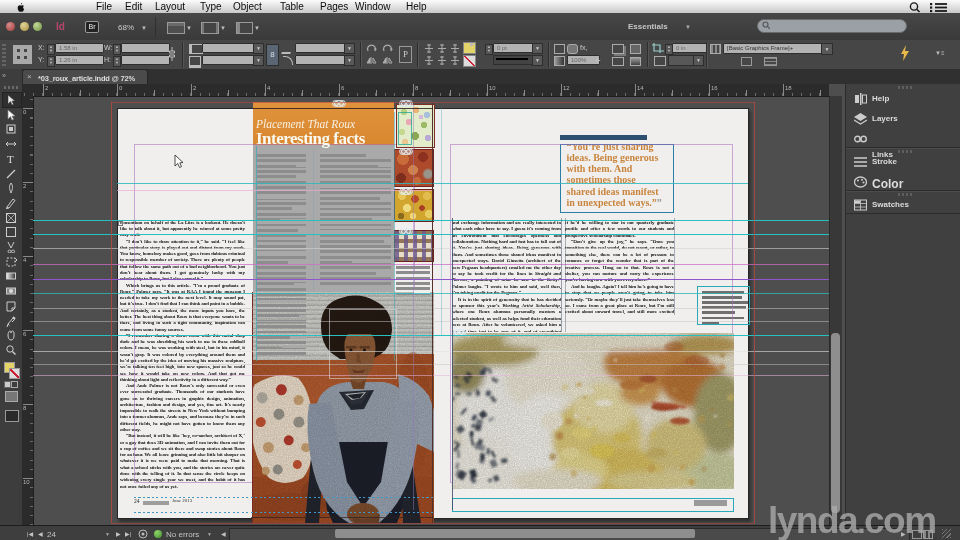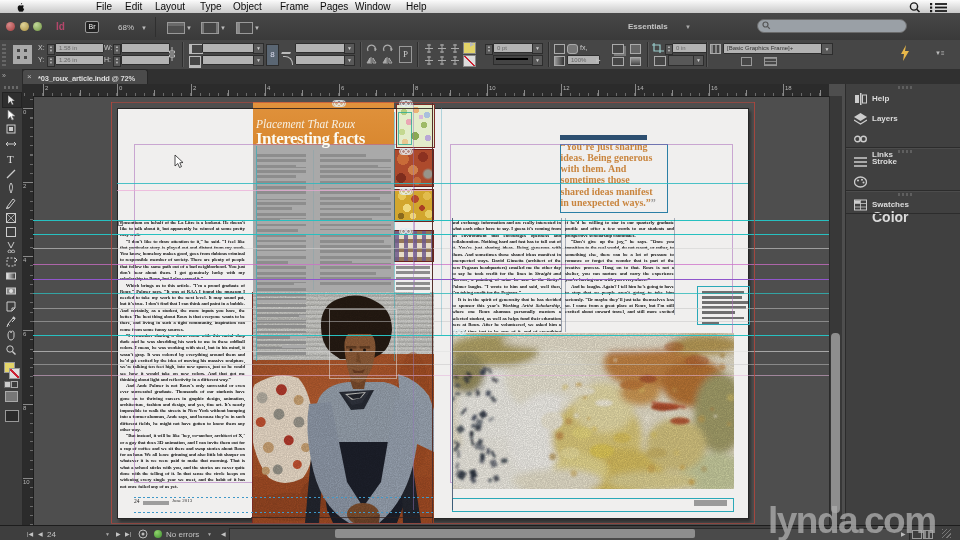--- a/index.html
+++ b/index.html
@@ -12,21 +12,21 @@
 <div class="a" style="top:1px;left:0;width:960px;height:12px;font-size:10px;color:#0a0a0a;">
  <svg class="a" style="left:15px;top:1px" width="11" height="11" viewBox="0 0 11 11">
       <path fill="#111" d="M7.2 1.1c-.1.7-.6 1.3-1.3 1.4-.1-.8.6-1.4 1.3-1.4zM8.6 8.3c-.3.7-.7 1.4-1.3 1.5-.5 0-.7-.3-1.3-.3s-.8.3-1.3.3c-.6 0-1.1-.8-1.4-1.5C2.6 6.9 2.4 4.9 3.3 4c.4-.5 1-.8 1.5-.8s.9.3 1.3.3c.4 0 .9-.4 1.5-.3.5 0 1 .3 1.3.7-1.2.8-1 2.5.3 3z"></path>
     </svg>
  <span class="a" style="left:37px;font-weight:bold;margin-top:24px;">InDesign</span>
  <span class="a" style="left:96px;">File</span>
  <span class="a" style="left:125px;">Edit</span>
  <span class="a" style="left:155px;">Layout</span>
  <span class="a" style="left:200px;">Type</span>
  <span class="a" style="left:233px;">Object</span>
- <span class="a" style="left:280px;">Frame</span>
+ <span class="a" style="left:280px;">Table</span>
  <span class="a" style="left:320px;">Pages</span>
  <span class="a" style="left:355px;">Window</span>
  <span class="a" style="left:406px;">Help</span>
  <svg class="a" style="left:908px;top:0px" width="14" height="13" viewBox="0 0 14 13">
       <circle cx="6" cy="5.5" r="3.6" fill="none" stroke="#1a1a1a" stroke-width="1.4"></circle>
       <line x1="8.7" y1="8.2" x2="11.5" y2="11" stroke="#1a1a1a" stroke-width="1.6"></line>
     </svg>
  <svg class="a" style="left:930px;top:1px" width="18" height="11" viewBox="0 0 18 11">
       <g stroke="#1a1a1a" stroke-width="1.8">
         <line x1="5" y1="2" x2="17" y2="2"></line>
@@ -327,21 +327,21 @@
       <rect x="0.5" y="0.5" width="13" height="6" rx="3" fill="rgba(190,215,225,0.45)" stroke="#dfeef2" stroke-width="0.8"></rect>
       <circle cx="4.5" cy="3.5" r="2" fill="none" stroke="#f2f8fa" stroke-width="1"></circle>
       <circle cx="9.5" cy="3.5" r="2" fill="none" stroke="#f2f8fa" stroke-width="1"></circle>
     </svg>
 <svg class="a" style="left:310px;top:16px;z-index:9" width="14" height="7" viewBox="0 0 14 7">
       <rect x="0.5" y="0.5" width="13" height="6" rx="3" fill="rgba(190,215,225,0.45)" stroke="#dfeef2" stroke-width="0.8"></rect>
       <circle cx="4.5" cy="3.5" r="2" fill="none" stroke="#f2f8fa" stroke-width="1"></circle>
       <circle cx="9.5" cy="3.5" r="2" fill="none" stroke="#f2f8fa" stroke-width="1"></circle>
     </svg>
 <div class="a" style="left:538px;top:51px;width:87px;height:5px;background:#2d4f70;"></div>
-<div class="a" style="left:537.5px;top:59.5px;width:106px;height:67px;border:1.5px solid #2b7fa6;overflow:hidden;font-family:'Liberation Serif',serif;font-weight:bold;font-size:10px;line-height:11.3px;color:#c9853e;">
+<div class="a" style="left:537.5px;top:59.5px;width:106px;height:67px;border:1.5px solid #2b7fa6;overflow:hidden;font-family:'Liberation Serif',serif;font-weight:bold;font-size:10px;line-height:11.3px;color:#c9853e;padding-left:6px;">
       <div style="margin-top:-4px;">“You’re just sharing</div>
       <div>ideas. Being generous</div>
       <div>with them. And</div>
       <div>sometimes those</div>
       <div>shared ideas manifest</div>
       <div>in unexpected ways.”<span style="color:#9a9a9a;">”</span></div>
     </div>
 <div class="a" style="left:429.5px;top:135px;width:218px;height:226px;font-family:'Liberation Serif',serif;font-size:10px;line-height:12.8px;color:#0a0a0a;text-align:justify;text-shadow:0 0 0.35px rgba(0,0,0,0.65);transform:scale(0.5);transform-origin:0 0;overflow:hidden;">and exchange information and are really interested in what each other have to say. I guess it’s coming from an environment that encourages openness and collaboration. Nothing hard and fast has to fall out of it. You’re just sharing ideas. Being generous with them. And sometimes those shared ideas manifest in unexpected ways. David Ginsetta (architect of the new Pegasus headquarters) emailed me the other day to say he took credit for the lines in <i>Straight and Narrow</i>, a painting of mine he saw in the Getty.” Palmer laughs. “I wrote to him and said, well then, I’m taking credit for the Pegasus.”<br><span style="display:inline-block;text-indent:12px;">It is in the spirit of generosity that he has decided to sponsor this year’s <i>Working Artist Scholarship</i>, where one Roux alumnus personally mentors a selected student, as well as helps fund their education here at Roux. After he volunteered, we asked him a second time just to be sure of it, and of everything else besides that</span></div>
 <div class="a" style="left:543px;top:135px;width:218px;height:190px;font-family:'Liberation Serif',serif;font-size:10px;line-height:12.8px;color:#0a0a0a;text-align:justify;text-shadow:0 0 0.35px rgba(0,0,0,0.65);transform:scale(0.5);transform-origin:0 0;overflow:hidden;">if he’d be willing to star in our quarterly graduate profile and offer a few words to our students and prospective scholarship candidates.<br><span style="display:inline-block;text-indent:12px;">“Don’t give up the joy,” he says. “Once you transition to the real world, do not resort, or rather, to something else, there can be a lot of pressure to romance or forget the wonder that is part of the creative process. Hang on to that. Roux is not a shelter, you can nurture and carry the experience you’re having now with you everywhere.”</span><br><span style="display:inline-block;text-indent:12px;">And he laughs. Again? I tell him he’s going to have to stop that so people aren’t going to take him seriously. “Or maybe they’ll just take themselves less so. I came from a great place at Roux, but I’m still excited about onward travel, and still more excited about where I’m going.” </span></div>
 <div class="a" style="left:675px;top:202px;width:51px;height:37px;border:1px solid #2aa9b8;">
@@ -675,21 +675,21 @@
 <svg class="a" style="left:8px;top:72px" width="13" height="12" viewBox="0 0 13 12">
       <path d="M0 2 h13 M0 6 h13 M0 10 h13" stroke="#ccc" stroke-width="1.6"></path>
     </svg>
 <div class="a" style="left:26px;top:73px;font-size:8px;font-weight:bold;color:#dcdcdc;">Stroke</div>
 <svg class="a" style="left:8px;top:92px" width="13" height="12" viewBox="0 0 13 12">
       <ellipse cx="6.5" cy="6" rx="6" ry="5" fill="none" stroke="#ccc" stroke-width="1.3"></ellipse>
       <circle cx="4" cy="4.5" r="1" fill="#ccc"></circle>
       <circle cx="8" cy="3.8" r="1" fill="#ccc"></circle>
       <circle cx="9.5" cy="6.5" r="1" fill="#ccc"></circle>
     </svg>
-<div class="a" style="left:26px;top:93px;font-size:14px;font-weight:bold;color:#dcdcdc;margin-top:32px;">Color</div>
+<div class="a" style="left:26px;top:93px;font-size:12px;font-weight:bold;color:#dcdcdc;">Color</div>
 <div class="a" style="left:0;top:106px;width:115px;height:1px;background:#2c2c2c;"></div>
     <div class="a" style="left:0;top:107px;width:115px;height:1px;background:#4c4c4c;"></div>
 <div class="a" style="left:52px;top:109px;width:16px;height:3px;background:repeating-linear-gradient(90deg,#5f5f5f 0 2px,transparent 2px 4px);"></div>
 <svg class="a" style="left:8px;top:115px" width="13" height="12" viewBox="0 0 13 12">
       <rect x="0.5" y="1" width="12" height="10" fill="none" stroke="#ccc"></rect>
       <path d="M0.5 4.5 h12 M0.5 8 h12 M6.5 1 v10" stroke="#ccc" stroke-width="0.8"></path>
       <rect x="1" y="1.5" width="5" height="2.5" fill="#ccc"></rect>
     </svg>
 <div class="a" style="left:26px;top:116px;font-size:8px;font-weight:bold;color:#dcdcdc;">Swatches</div>
 <div class="a" style="left:0;top:129px;width:115px;height:1px;background:#2c2c2c;"></div>

